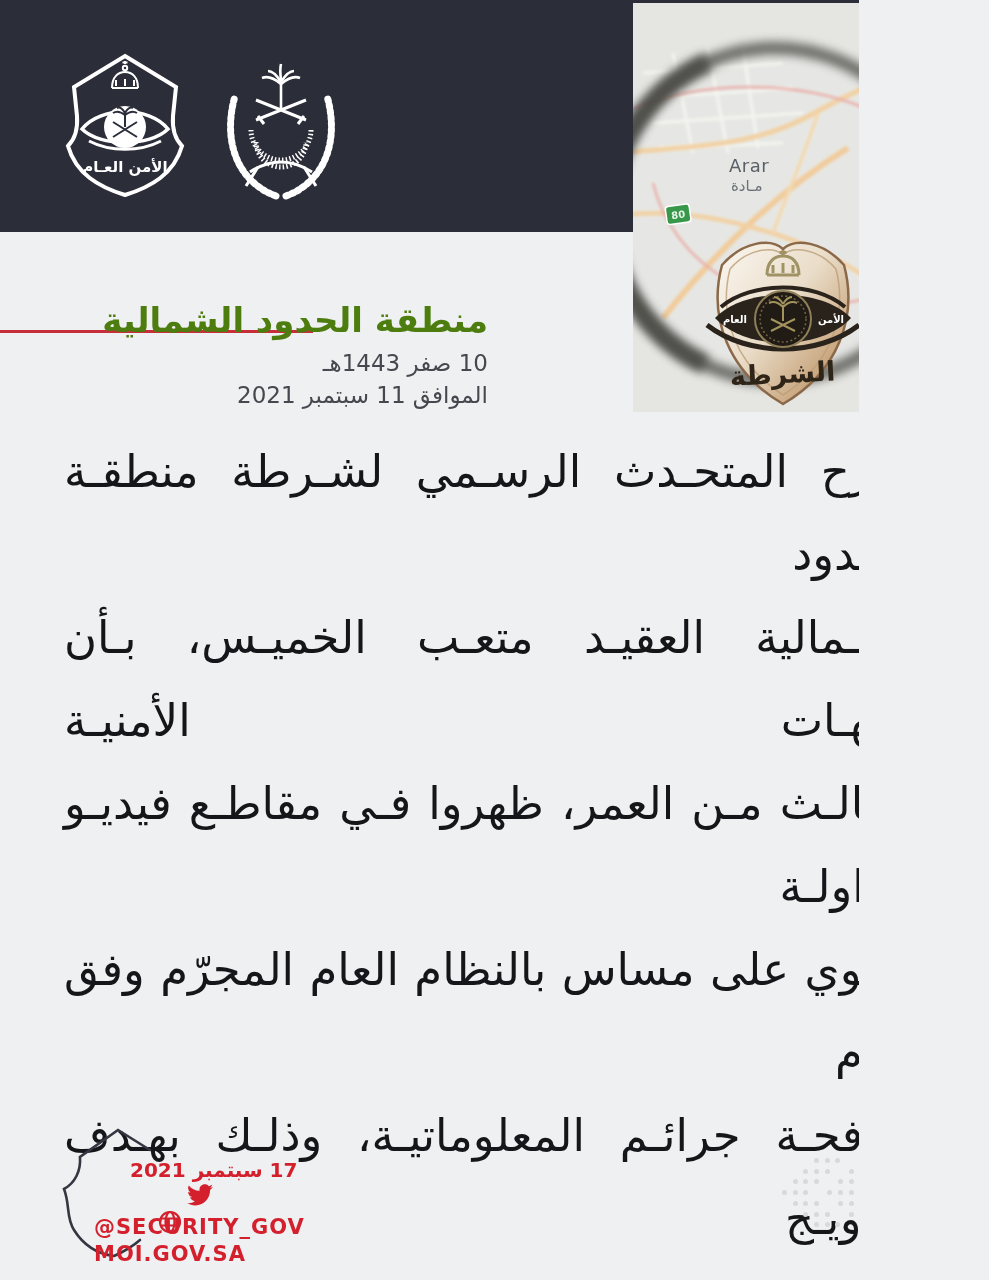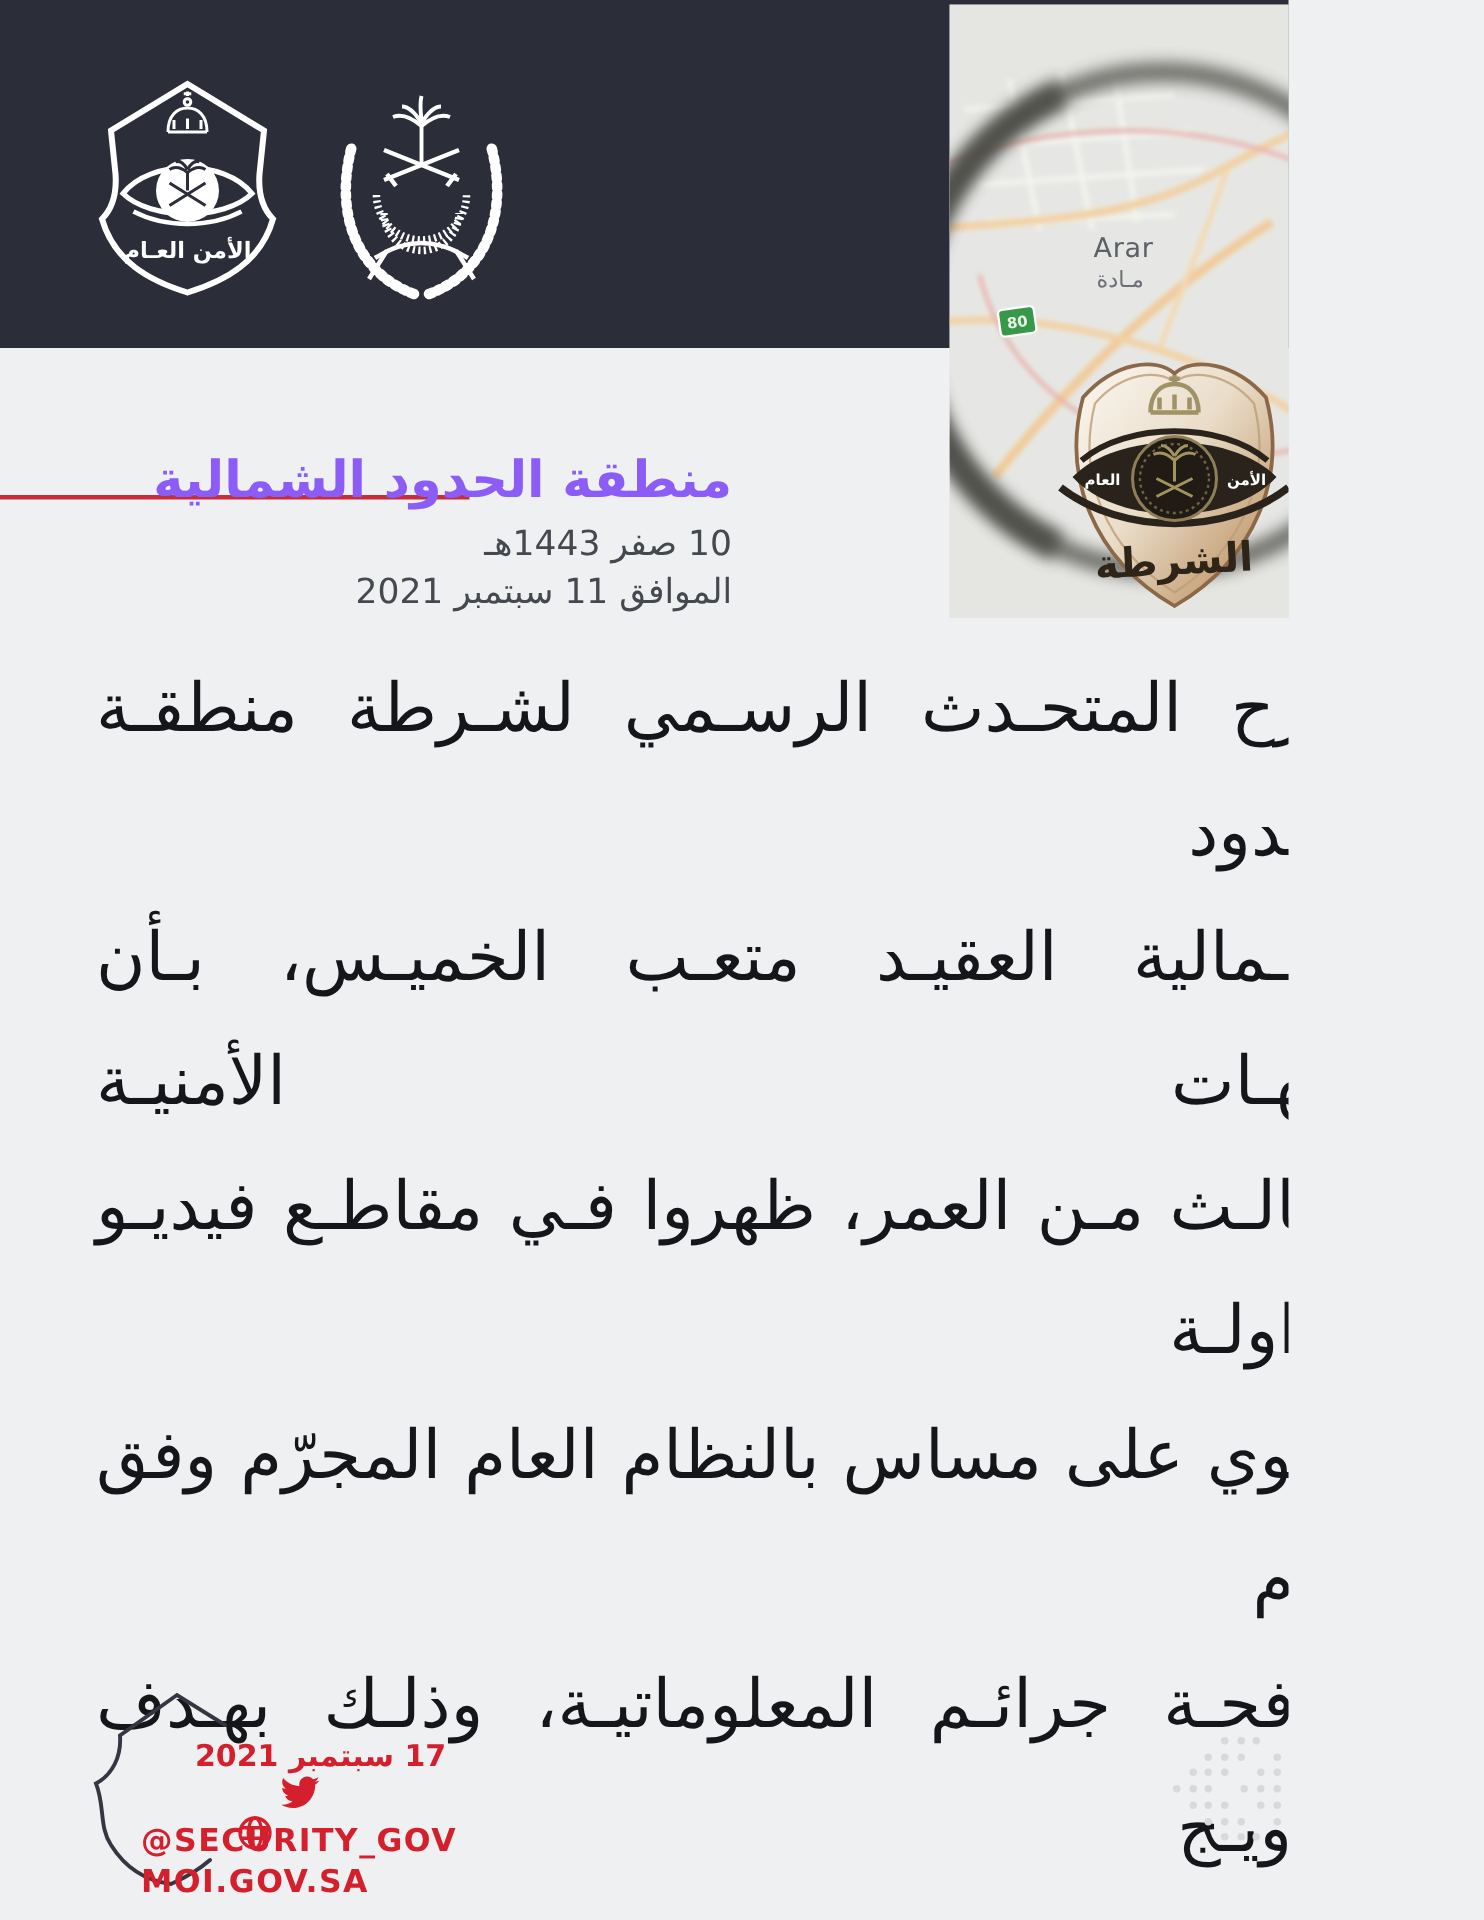--- a/index.html
+++ b/index.html
@@ -18,21 +18,21 @@
 
   
   .photo { position:absolute; left:633px; top:3px; width:317px; height:409px;
            background:#e4e5e1; overflow:hidden; }
   .map-label-en { position:absolute; left:96px; top:152px; font-size:18px; color:#596066; letter-spacing:.5px; }
   .map-label-ar { position:absolute; left:98px; top:174px; font-size:15px; color:#6b7077; direction:rtl; }
 
   
   .red-line { position:absolute; left:0; top:330px; width:313px; height:3px; background:#c62f3a; }
   .page-title { position:absolute; right:371px; top:300px; font-size:34px; font-weight:bold;
-                color:#8b5cf6; direction:rtl; white-space:nowrap; }
+                color:#4d7c0f; direction:rtl; white-space:nowrap; }
   .date-line { position:absolute; right:371px; color:#45484e; direction:rtl; white-space:nowrap; font-size:23px; }
   .date-hijri { top:350px; }
   .date-greg  { top:382px; }
 
   
   .body-text { position:absolute; left:64px; top:430px; width:862px; direction:rtl;
                color:#15161a; font-size:45px; }
   .body-text > div { line-height:83px; text-align:justify; text-align-last:justify; }
   .body-text > div:last-child { text-align-last:right; }
 

